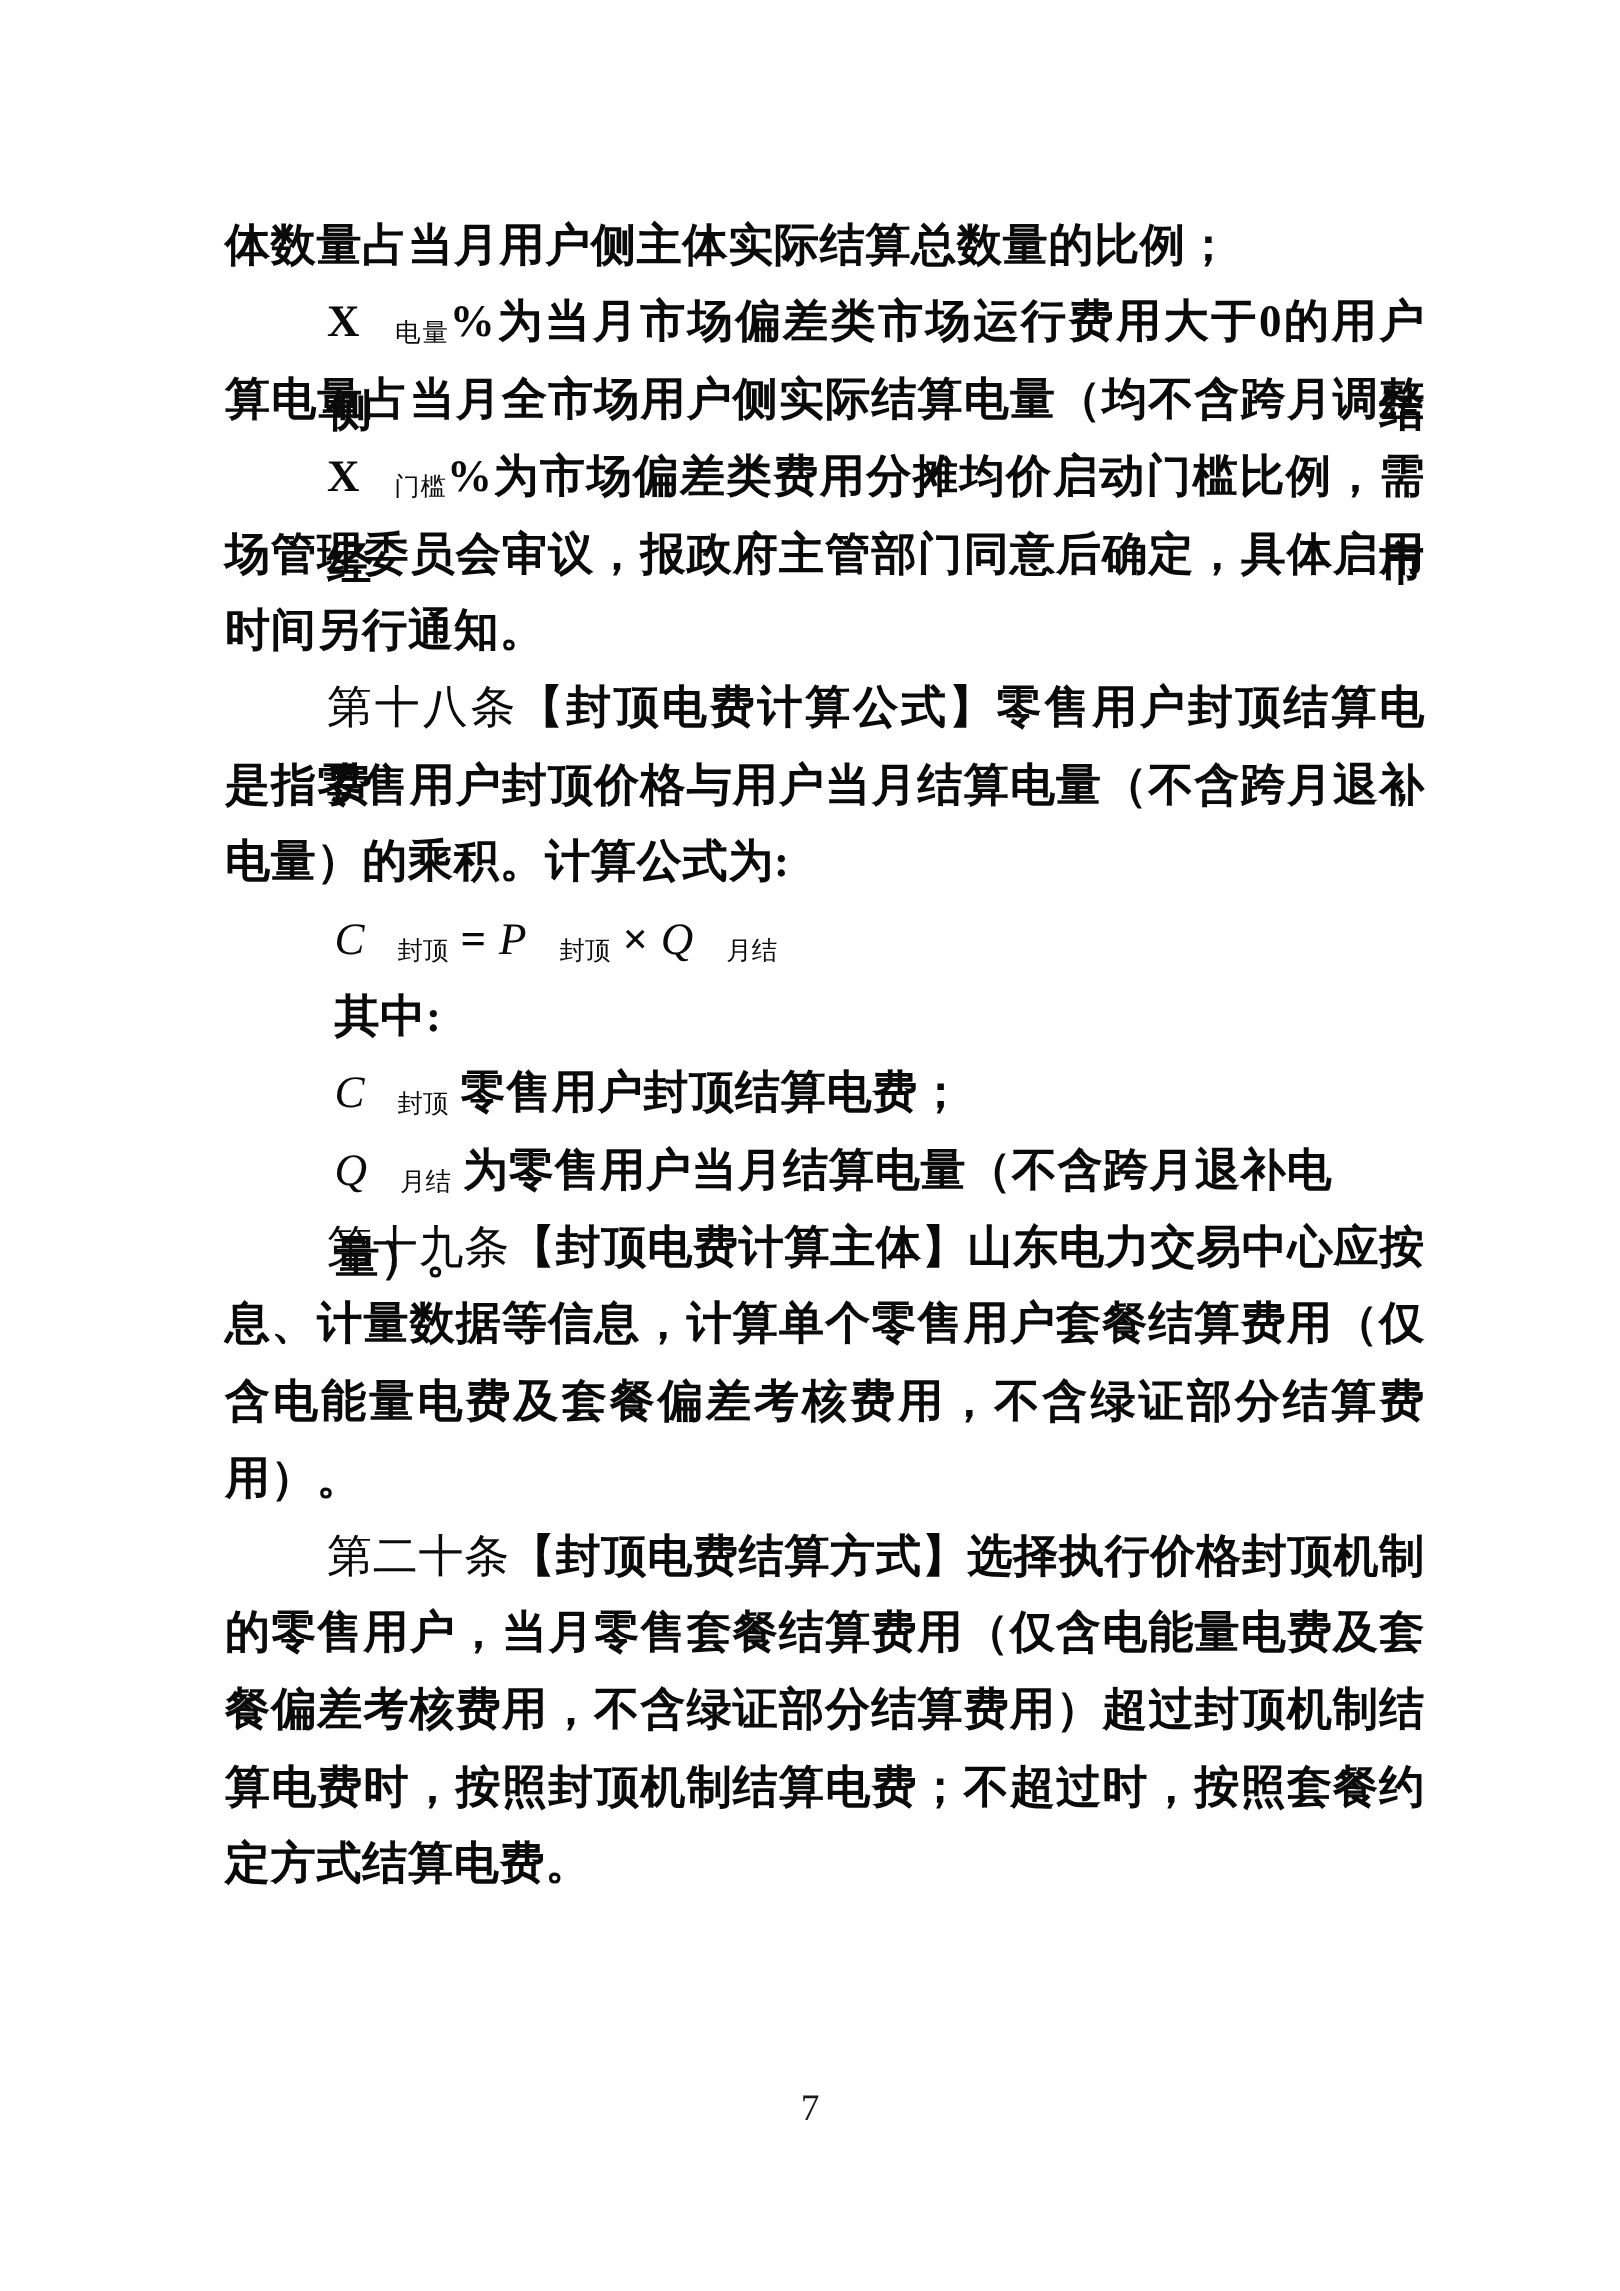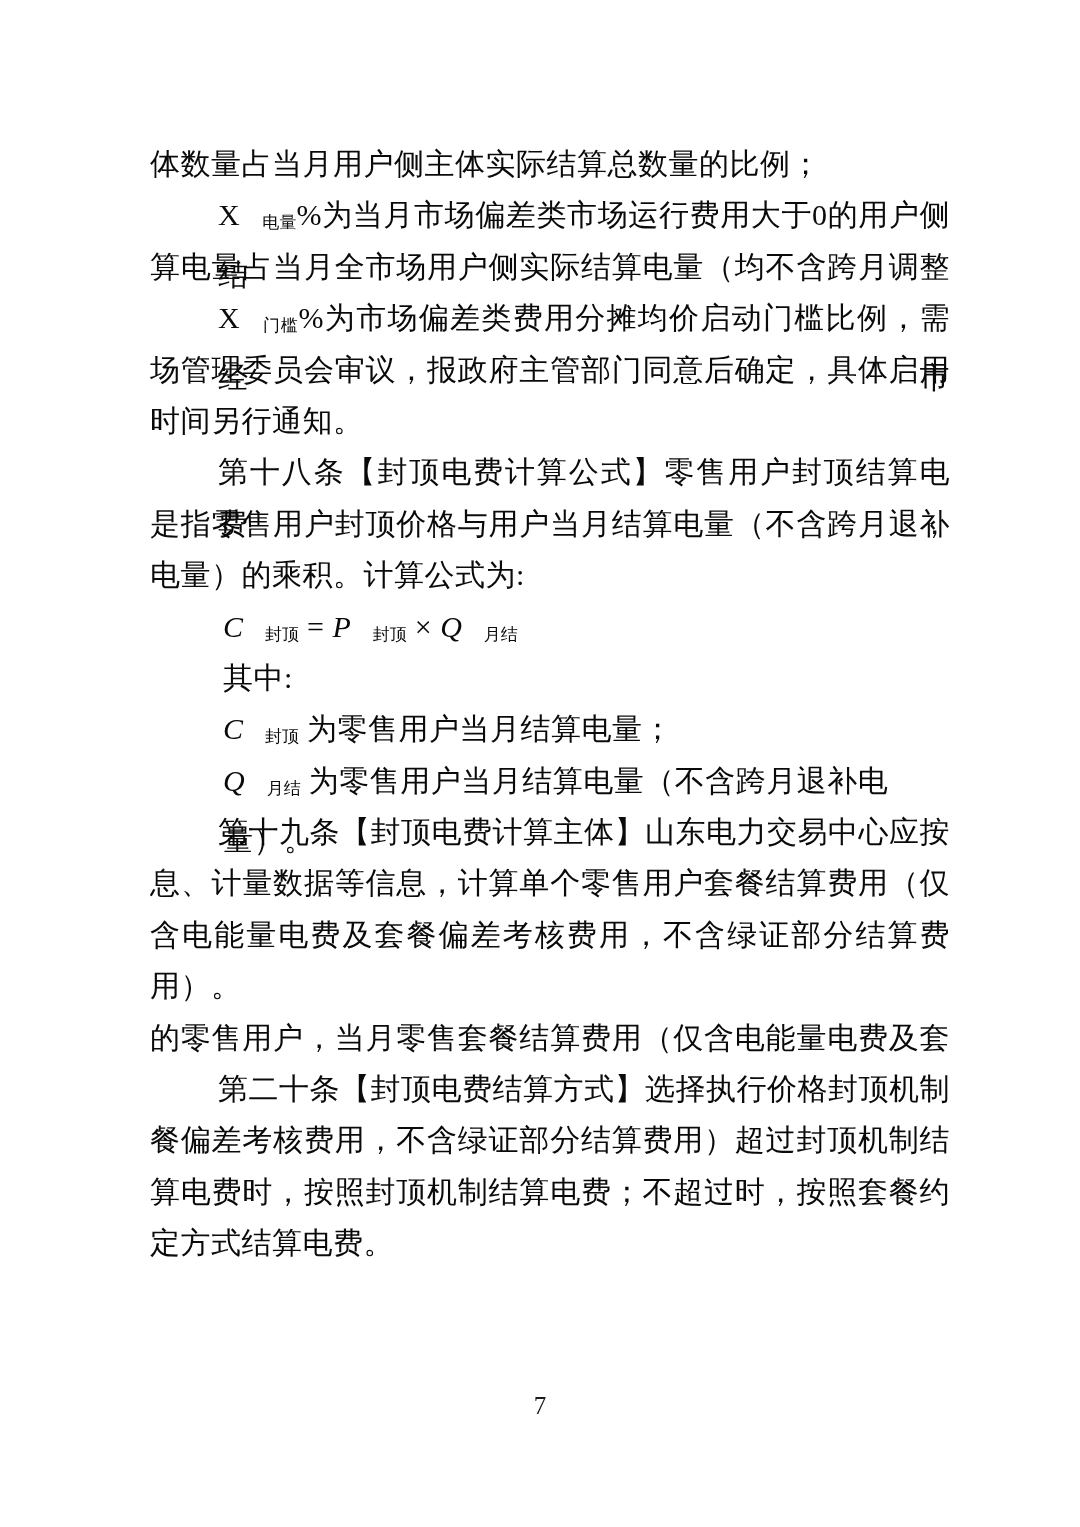--- a/index.html
+++ b/index.html
@@ -32,21 +32,21 @@
     white-space: normal;
     overflow: visible;
   }
   .line.full {
     text-align: justify;
     text-align-last: justify;
     text-justify: inter-character;
   }
   .line.ind1 { padding-left: 68px; }
   .line.ind2 { padding-left: 73px; }
-  .seg-n { font-weight: normal; }
+  .seg-n { font-weight: bold; }
   .seg-b { font-weight: normal; }
   .seg-v {
     font-family: "Liberation Serif", "DejaVu Serif", serif;
     font-style: italic;
     letter-spacing: 0;
   }
   .seg-sub {
     font-size: 17px;
     vertical-align: -3px;
     letter-spacing: 0;
@@ -71,26 +71,26 @@
       <div class="line full ind1"><span class="seg-n">X</span><span class="seg-sub">电量</span><span class="seg-n">%为当月市场偏差类市场运行费用大于0的用户侧结</span></div>
       <div class="line full"><span class="seg-n">算电量占当月全市场用户侧实际结算电量（均不含跨月调整</span></div>
       <div class="line full ind1"><span class="seg-n">X</span><span class="seg-sub">门槛</span><span class="seg-n">%为市场偏差类费用分摊均价启动门槛比例，需经市</span></div>
       <div class="line full"><span class="seg-n">场管理委员会审议，报政府主管部门同意后确定，具体启用</span></div>
       <div class="line"><span class="seg-n">时间另行通知。</span></div>
       <div class="line full ind1"><span class="seg-b">第十八条</span><span class="seg-n">【封顶电费计算公式】零售用户封顶结算电费，</span></div>
       <div class="line full"><span class="seg-n">是指零售用户封顶价格与用户当月结算电量（不含跨月退补</span></div>
       <div class="line"><span class="seg-n">电量）的乘积。计算公式为:</span></div>
       <div class="line ind2"><span class="seg-v">C</span><span class="seg-sub">封顶</span><span class="seg-n"> = </span><span class="seg-v">P</span><span class="seg-sub">封顶</span><span class="seg-n"> × </span><span class="seg-v">Q</span><span class="seg-sub">月结</span></div>
       <div class="line ind2"><span class="seg-n">其中:</span></div>
-      <div class="line ind2"><span class="seg-v">C</span><span class="seg-sub">封顶</span><span class="seg-n"> 为零售用户当月结算电量；</span></div>
+      <div class="line ind2"><span class="seg-v">C</span><span class="seg-sub">封顶</span><span class="seg-n"> 零售用户封顶结算电费；</span></div>
       <div class="line ind2"><span class="seg-v">Q</span><span class="seg-sub">月结</span><span class="seg-n"> 为零售用户当月结算电量（不含跨月退补电量）。</span></div>
       <div class="line full ind1"><span class="seg-b">第十九条</span><span class="seg-n">【封顶电费计算主体】山东电力交易中心应按</span></div>
       <div class="line full"><span class="seg-n">息、计量数据等信息，计算单个零售用户套餐结算费用（仅</span></div>
       <div class="line full"><span class="seg-n">含电能量电费及套餐偏差考核费用，不含绿证部分结算费</span></div>
       <div class="line"><span class="seg-n">用）。</span></div>
+      <div class="line full ind1"><span class="seg-b">第二十条</span><span class="seg-n">【封顶电费结算方式】选择执行价格封顶机制</span></div>
       <div class="line full"><span class="seg-n">的零售用户，当月零售套餐结算费用（仅含电能量电费及套</span></div>
-      <div class="line full ind1"><span class="seg-b">第二十条</span><span class="seg-n">【封顶电费结算方式】选择执行价格封顶机制</span></div>
       <div class="line full"><span class="seg-n">餐偏差考核费用，不含绿证部分结算费用）超过封顶机制结</span></div>
       <div class="line full"><span class="seg-n">算电费时，按照封顶机制结算电费；不超过时，按照套餐约</span></div>
       <div class="line"><span class="seg-n">定方式结算电费。</span></div>
     </div>
   <div class="footer">7</div>
 </div>
 
 </body></html>

